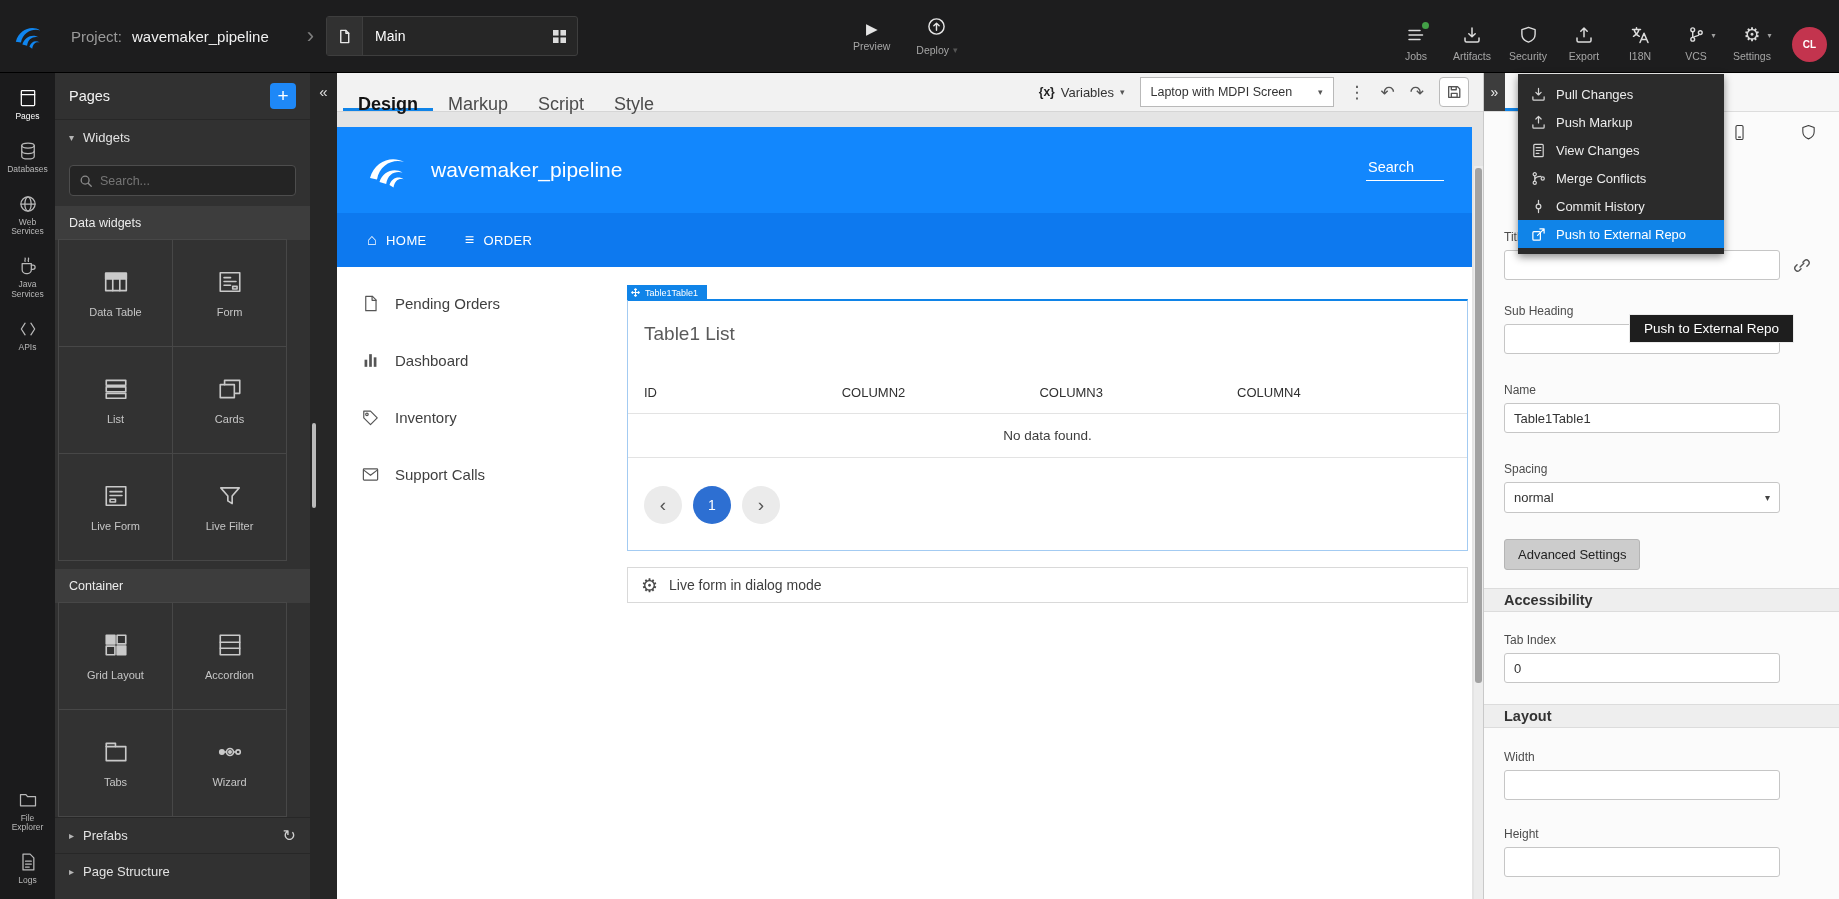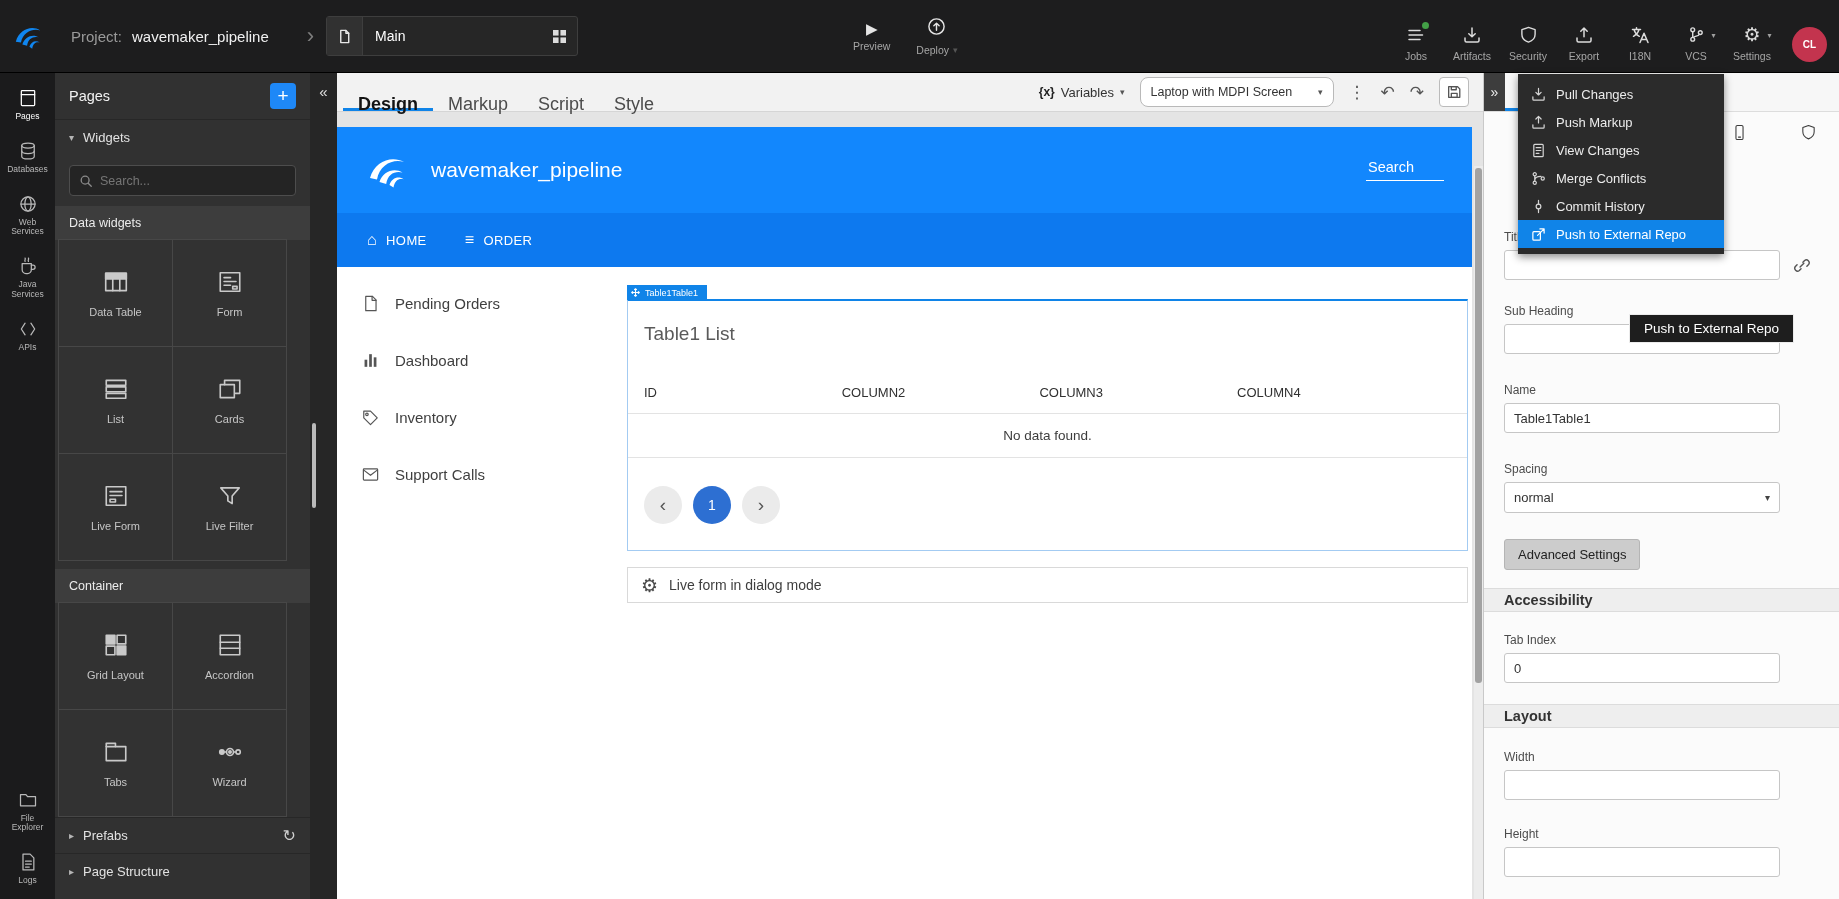--- a/index.html
+++ b/index.html
@@ -61,21 +61,21 @@
 
   
   #canvas{position:absolute;left:337px;top:73px;width:1146px;height:826px;background:#e4e4e4}
   .ctoolbar{height:39px;background:#f2f2f2;border-bottom:1px solid #d5d5d5;display:flex;align-items:center;padding:0 0 0 6px}
   .ctab{padding:12px 15px;height:38px;line-height:38px;font-size:18px;color:#4c4c4c;cursor:pointer}
   .ctab.active{color:#141414;font-weight:bold;border-bottom:3px solid #1084e8}
   .cright{margin-left:auto;display:flex;align-items:center;gap:15px;padding-right:14px}
   .vars{font-size:13px;color:#333;display:flex;gap:6px;align-items:center;cursor:pointer}
   .vx{font-weight:bold;font-size:12px;color:#222}
   .dd{font-size:9px;color:#555}
-  .device{width:194px;height:30px;background:#fff;border:1px solid #b9b9b9;border-radius:8px;display:flex;align-items:center;padding:0 10px;font-size:12.5px;color:#333;cursor:pointer}
+  .device{width:194px;height:30px;background:#fff;border:1px solid #b9b9b9;border-radius:0;display:flex;align-items:center;padding:0 10px;font-size:12.5px;color:#333;cursor:pointer}
   .device .dd{margin-left:auto}
   .tool{color:#555;font-size:17px;cursor:pointer;line-height:1}
   .tool.save{width:30px;height:30px;border:1px solid #bbb;border-radius:4px;background:#fff;display:flex;align-items:center;justify-content:center}
   .cbody{position:relative;height:787px}
   .app-page{margin-top:15px;width:1135px;height:772px;background:#fff;overflow:hidden}
   .app-header{height:86px;background:#1287fd;display:flex;align-items:center;padding:0 28px}
   .app-logo{display:flex}
   .app-title{color:#fff;font-size:21px;margin-left:22px}
   .app-search{margin-left:auto;color:#fff;font-size:14.5px;border-bottom:1px solid #fff;padding:0 30px 5px 2px;cursor:pointer}
   .app-nav{height:54px;background:#0d79ef;display:flex;align-items:center;padding:0 30px;gap:38px}

